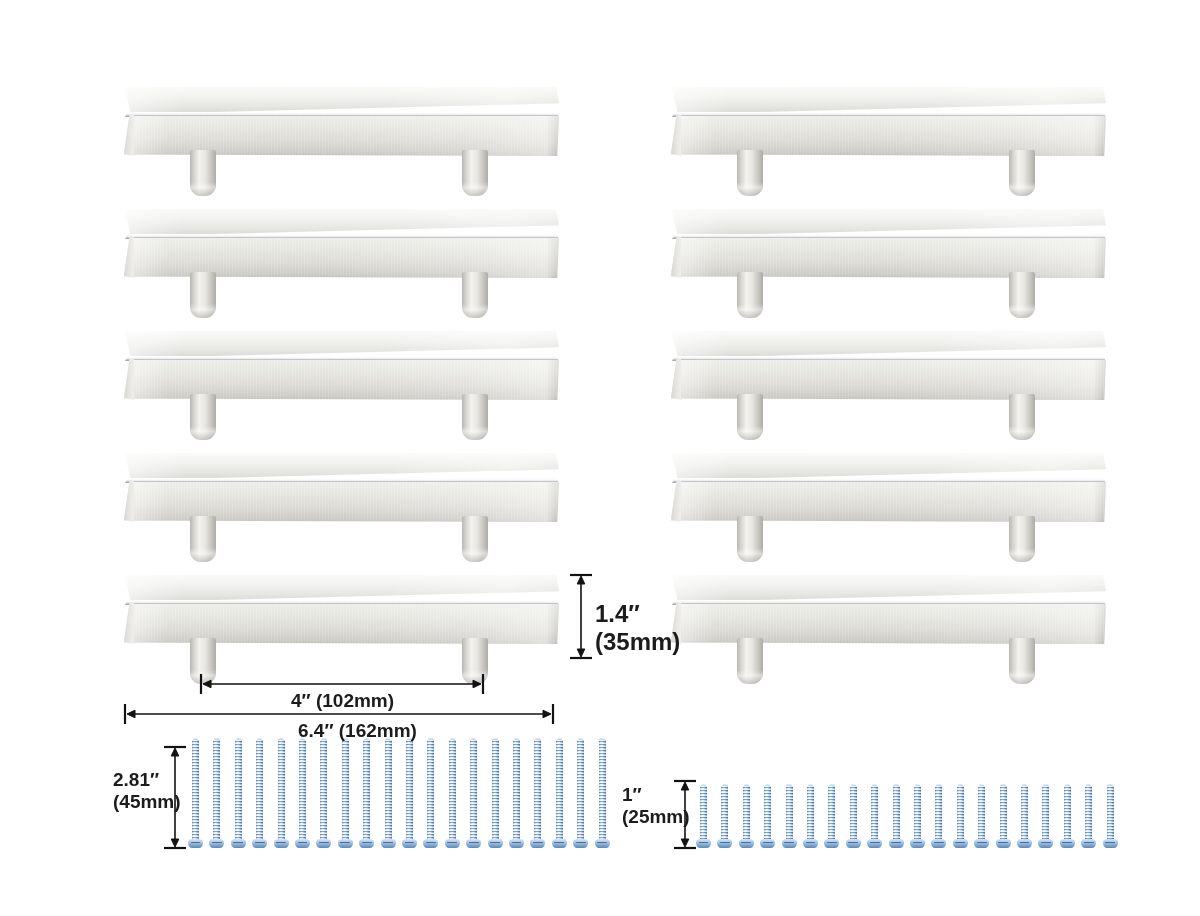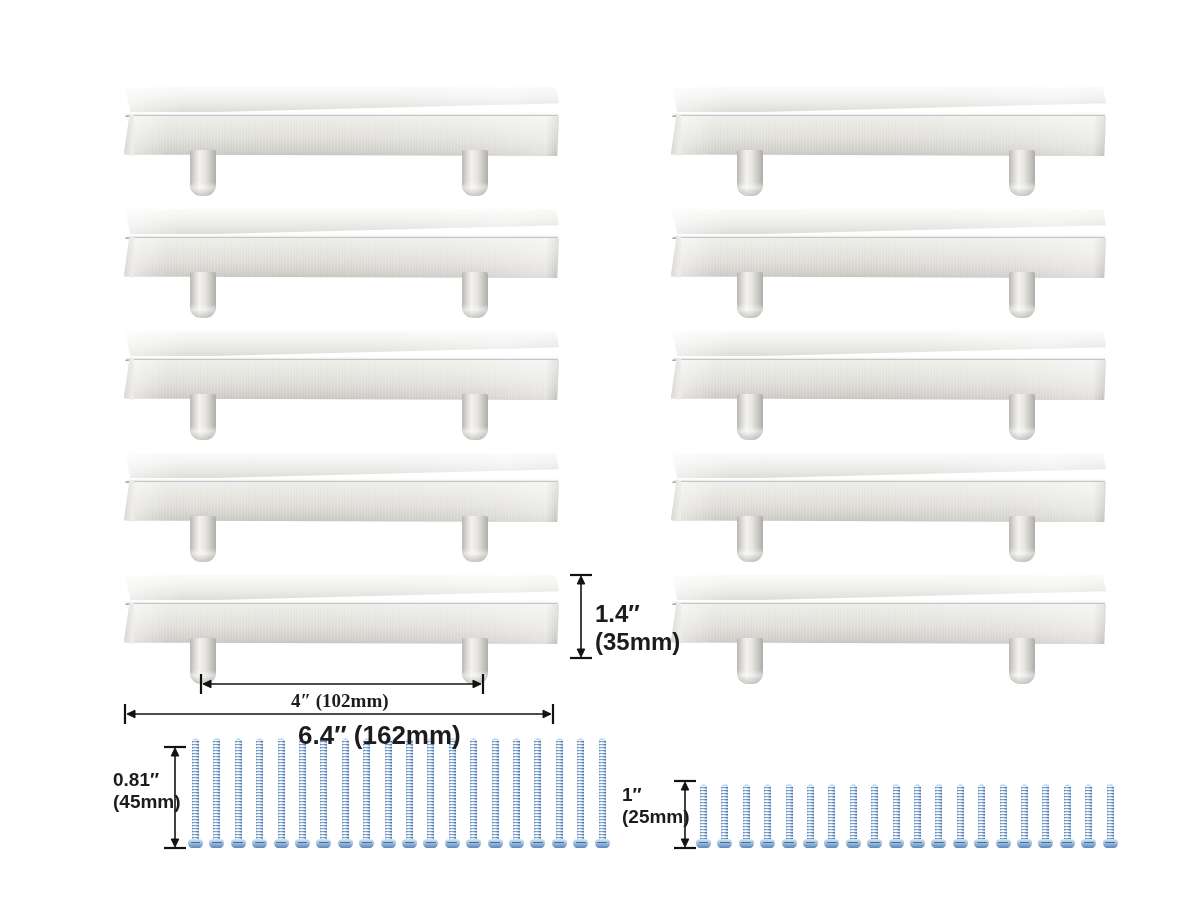--- a/index.html
+++ b/index.html
@@ -410,40 +410,40 @@
     <div>(35mm)</div>
   </div>
 
   <svg class="dim-svg" style="left:198px;top:672px;" width="290" height="22">
     <line x1="3" y1="2" x2="3" y2="22" stroke-width="2.2"></line>
     <line x1="285" y1="2" x2="285" y2="22" stroke-width="2.2"></line>
     <line x1="6" y1="12" x2="282" y2="12" stroke-width="1.6"></line>
     <path d="M5 12 L13 8.2 L13 15.8 Z" fill="#121212" stroke="none"></path>
     <path d="M283 12 L275 8.2 L275 15.8 Z" fill="#121212" stroke="none"></path>
   </svg>
-  <div class="dim-label" style="left:291px;top:690px;font-size:19px;font-family:Liberation Serif, serif;">4″  (102mm)</div>
+  <div class="dim-label" style="left:291px;top:690px;font-size:19px;">4″  (102mm)</div>
 
   <svg class="dim-svg" style="left:122px;top:702px;" width="436" height="22">
     <line x1="3" y1="2" x2="3" y2="22" stroke-width="2.2"></line>
     <line x1="431" y1="2" x2="431" y2="22" stroke-width="2.2"></line>
     <line x1="6" y1="12" x2="428" y2="12" stroke-width="1.6"></line>
     <path d="M5 12 L13 8.2 L13 15.8 Z" fill="#121212" stroke="none"></path>
     <path d="M429 12 L421 8.2 L421 15.8 Z" fill="#121212" stroke="none"></path>
   </svg>
-  <div class="dim-label" style="left:298px;top:720px;font-size:26px;">6.4″  (162mm)</div>
+  <div class="dim-label" style="left:298px;top:720px;font-size:19px;">6.4″  (162mm)</div>
 
   <svg class="dim-svg" style="left:162px;top:744px;" width="26" height="108">
     <line x1="2" y1="3" x2="24" y2="3" stroke-width="2.2"></line>
     <line x1="2" y1="104" x2="24" y2="104" stroke-width="2.2"></line>
     <line x1="13" y1="6" x2="13" y2="101" stroke-width="1.6"></line>
     <path d="M13 4 L9.2 12 L16.8 12 Z" fill="#121212" stroke="none"></path>
     <path d="M13 103 L9.2 95 L16.8 95 Z" fill="#121212" stroke="none"></path>
   </svg>
   <div class="dim-label" style="left:113px;top:769px;font-size:19px;text-align:left;">
-    <div>0.81″</div>
+    <div>2.81″</div>
     <div>(45mm)</div>
   </div>
 
   <svg class="dim-svg" style="left:672px;top:778px;" width="26" height="74">
     <line x1="2" y1="3" x2="24" y2="3" stroke-width="2.2"></line>
     <line x1="2" y1="70" x2="24" y2="70" stroke-width="2.2"></line>
     <line x1="13" y1="6" x2="13" y2="67" stroke-width="1.6"></line>
     <path d="M13 4 L9.2 12 L16.8 12 Z" fill="#121212" stroke="none"></path>
     <path d="M13 69 L9.2 61 L16.8 61 Z" fill="#121212" stroke="none"></path>
   </svg>

